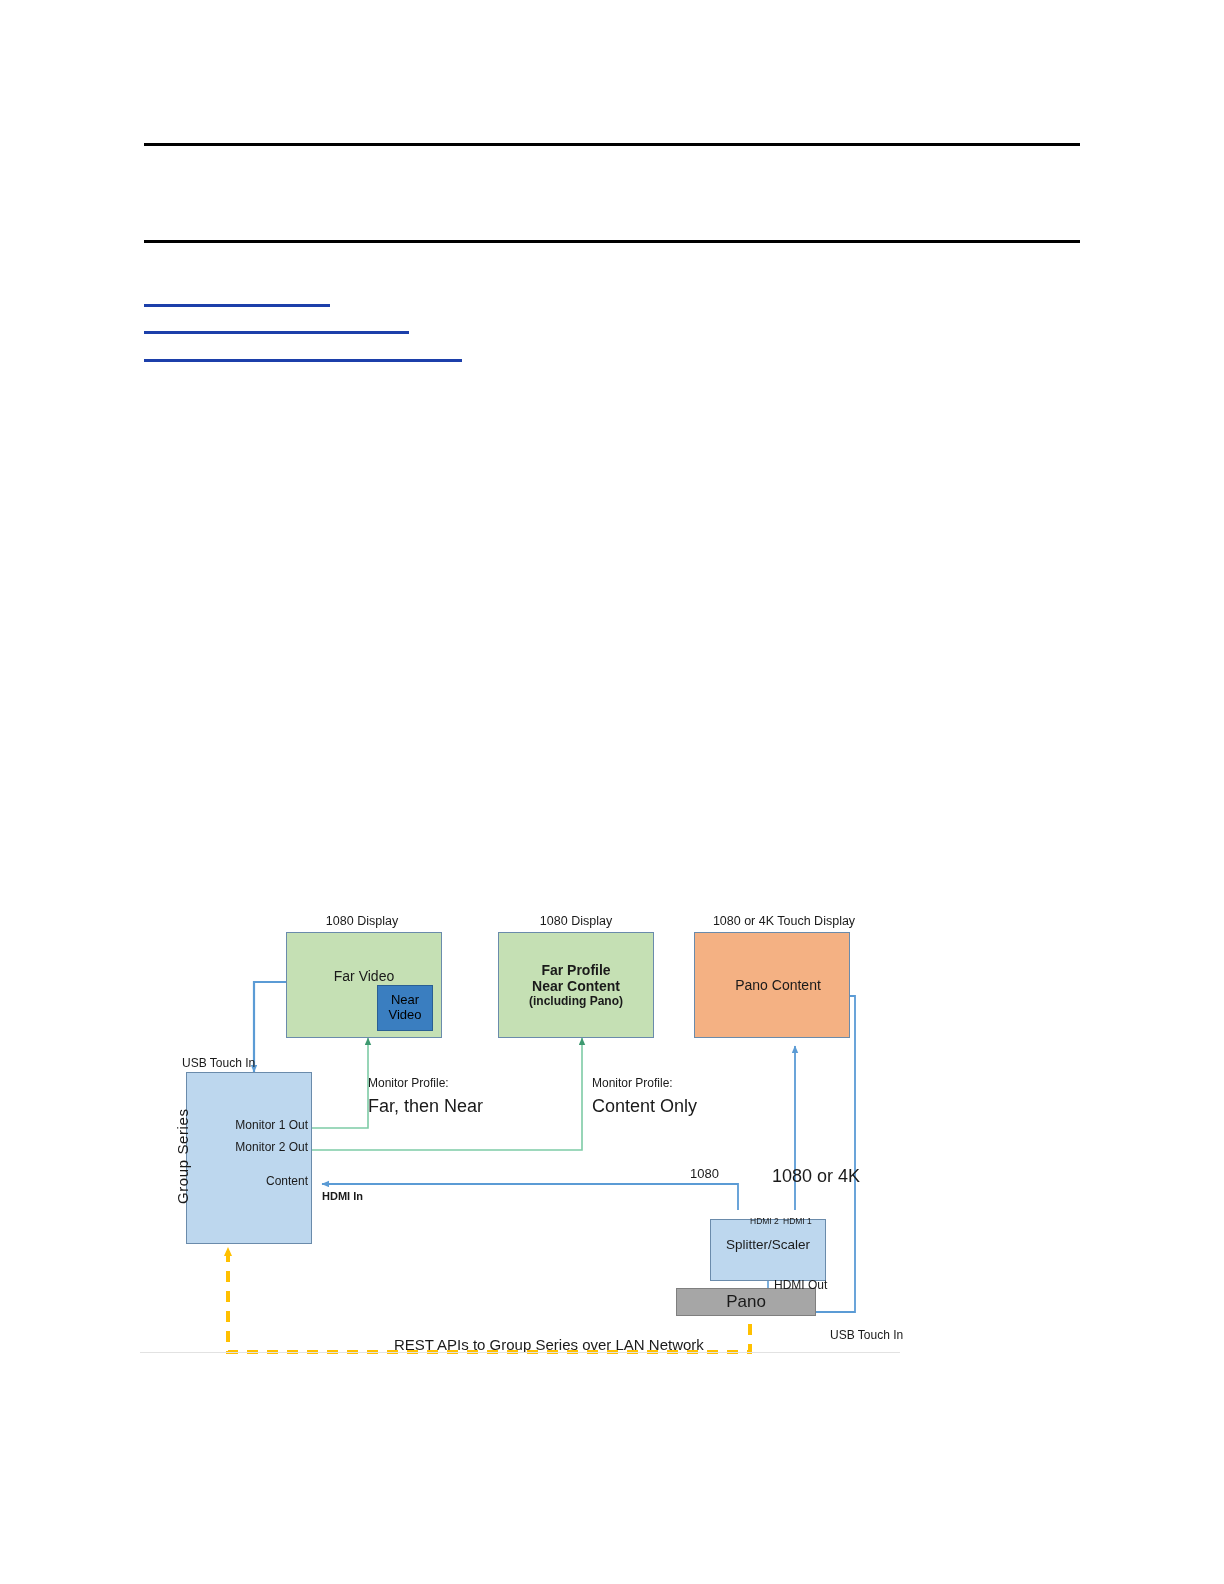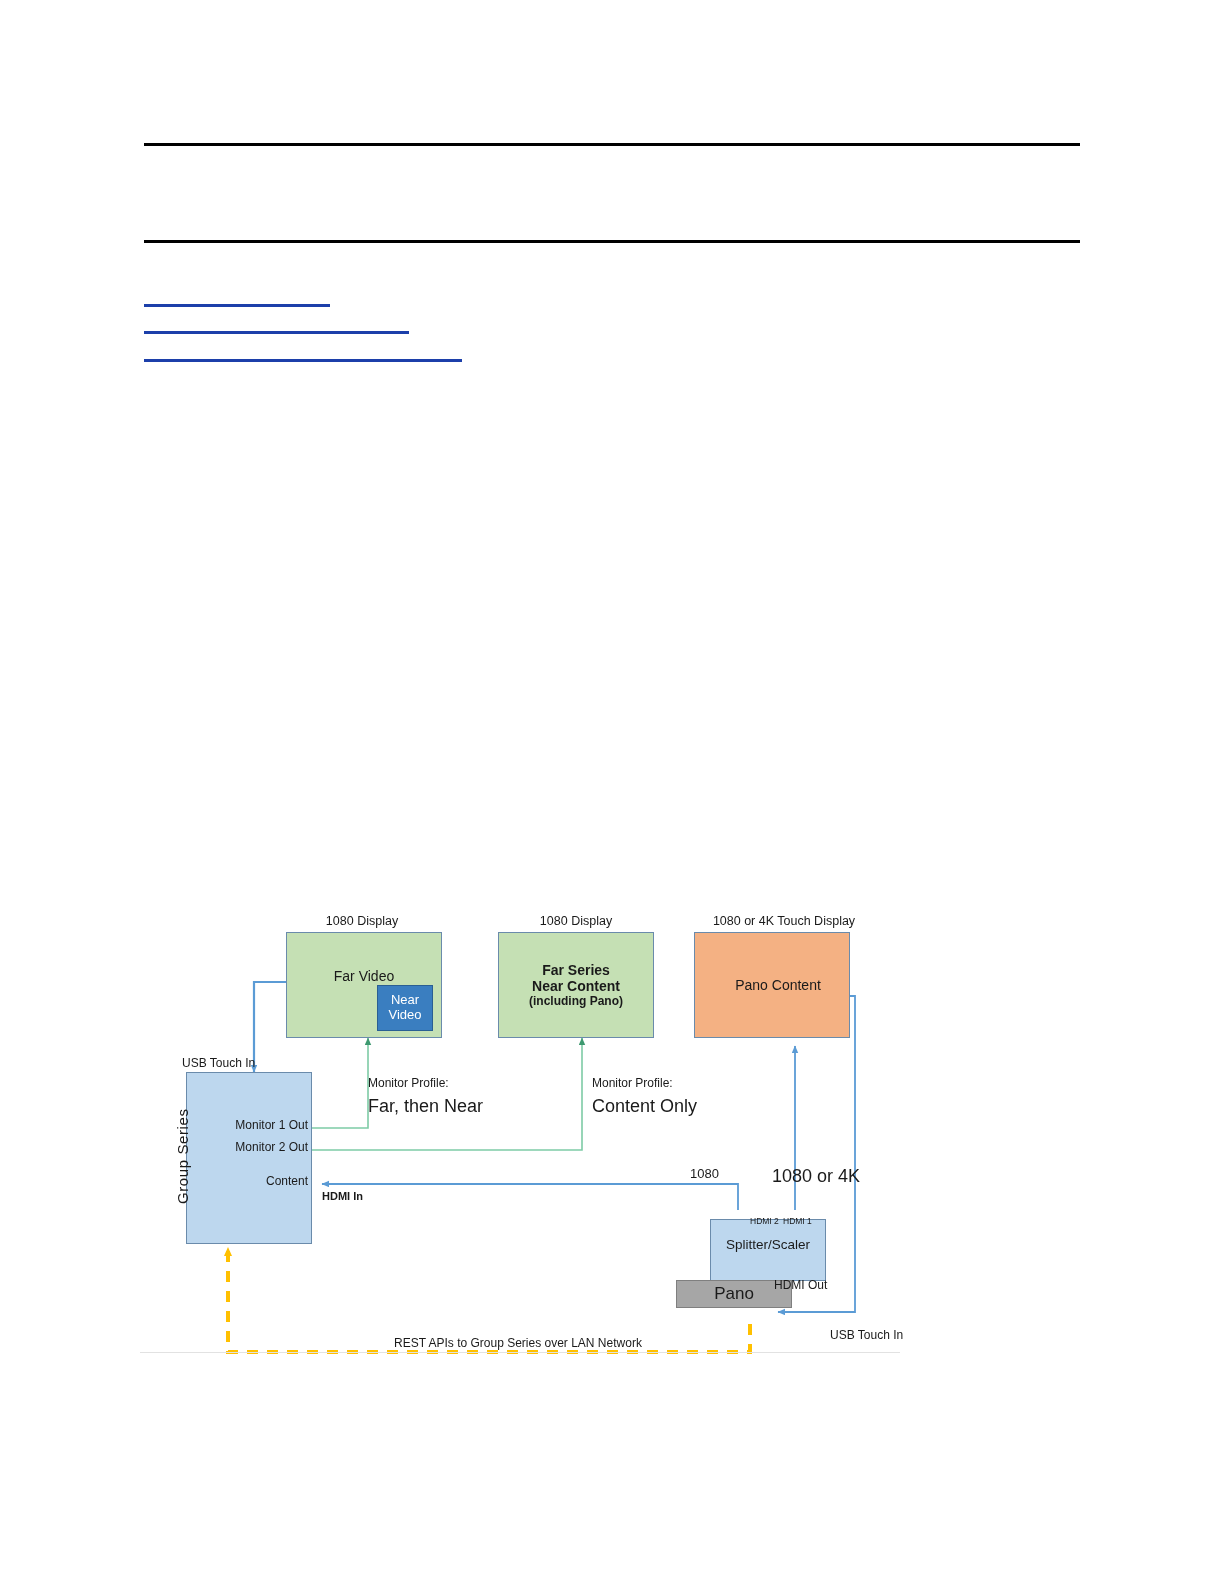--- a/index.html
+++ b/index.html
@@ -88,21 +88,21 @@
   }
 
   .near-video {
     position: absolute;
     right: 8px;
     bottom: 6px;
     width: 56px;
     height: 46px;
     background: #3a7ec0;
     border: 1.4px solid #2a5f93;
-    color: #ffffff;
+    color: #000000;
     font-size: 13px;
     display: flex;
     flex-direction: column;
     align-items: center;
     justify-content: center;
     line-height: 1.15;
     box-sizing: border-box;
   }
 
   
@@ -122,21 +122,21 @@
     white-space: nowrap;
     color: #1a1a1a;
   }
 
   .annot {
     position: absolute;
     white-space: nowrap;
     color: #1a1a1a;
   }
   .annot.small   { font-size: 12px; }
-  .annot.smaller { font-size: 12px; }
+  .annot.smaller { font-size: 15px; }
   .annot.big     { font-size: 18px; }
   .annot.med     { font-size: 14px; }
 
   .hdmi-port {
     position: absolute;
     font-size: 8.5px;
     color: #1a1a1a;
     white-space: nowrap;
   }
 </style>
@@ -209,21 +209,21 @@
 
     <div class="node green" style="left:146px; top:32px; width:156px; height:106px;">
       <div class="node-title" style="margin-bottom:18px;">Far Video</div>
       <div class="near-video">
         <span>Near</span>
         <span>Video</span>
       </div>
     </div>
 
     <div class="node green" style="left:358px; top:32px; width:156px; height:106px;">
-      <div class="node-title bold">Far Series</div>
+      <div class="node-title bold">Far Profile</div>
       <div class="node-title bold">Near Content</div>
       <div class="node-sub">(including Pano)</div>
     </div>
 
     <div class="node orange" style="left:554px; top:32px; width:156px; height:106px;">
       <div class="node-title">Pano Content</div>
     </div>
 
     <div class="node blue" style="left:46px; top:172px; width:126px; height:172px; display:block;">
     </div>
@@ -232,21 +232,21 @@
     <div class="port" style="left:48px; top:218px; width:120px; text-align:right;">Monitor 1 Out</div>
     <div class="port" style="left:48px; top:240px; width:120px; text-align:right;">Monitor 2 Out</div>
     <div class="port" style="left:48px; top:274px; width:120px; text-align:right;">Content</div>
 
     <div class="node blue" style="left:570px; top:319px; width:116px; height:62px; justify-content:center; padding-bottom:12px;">
       <div style="font-size:13.5px;">Splitter/Scaler</div>
     </div>
     <div class="hdmi-port" style="left:578px; top:316px;padding-left:32px;">HDMI 2</div>
     <div class="hdmi-port" style="left:643px; top:316px;">HDMI 1</div>
 
-    <div class="node gray" style="left:536px; top:380px; width:116px; height:28px;">
+    <div class="node gray" style="left:536px; top:388px; width:140px; height:28px;">
       <div style="font-size:17px;">Pano</div>
     </div>
 
     <div class="annot small" style="left:42px; top:156px;">USB Touch In</div>
 
     <div class="annot small" style="left:690px; top:428px;">USB Touch In</div>
 
     <div class="annot small" style="left:228px; top:176px;">Monitor Profile:</div>
     <div class="annot big" style="left:228px; top:196px;">Far, then Near</div>
 

